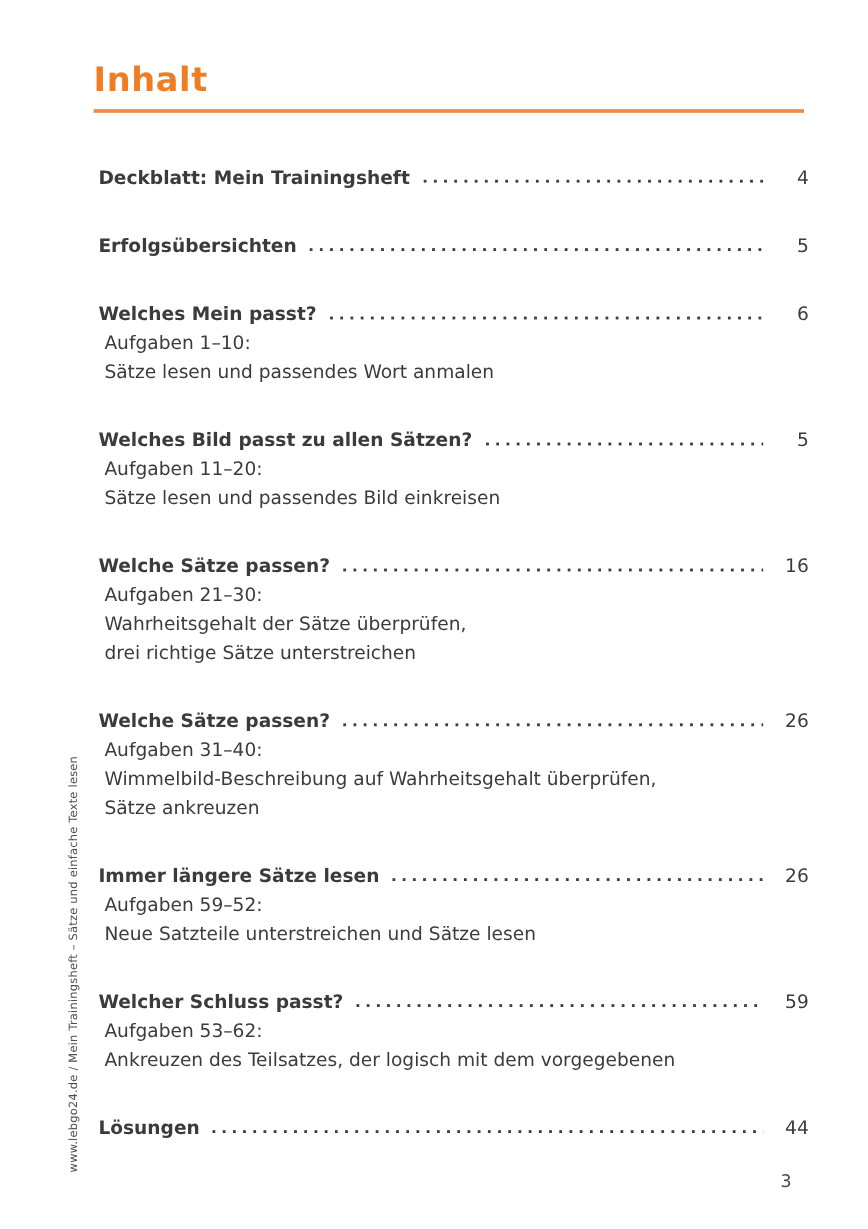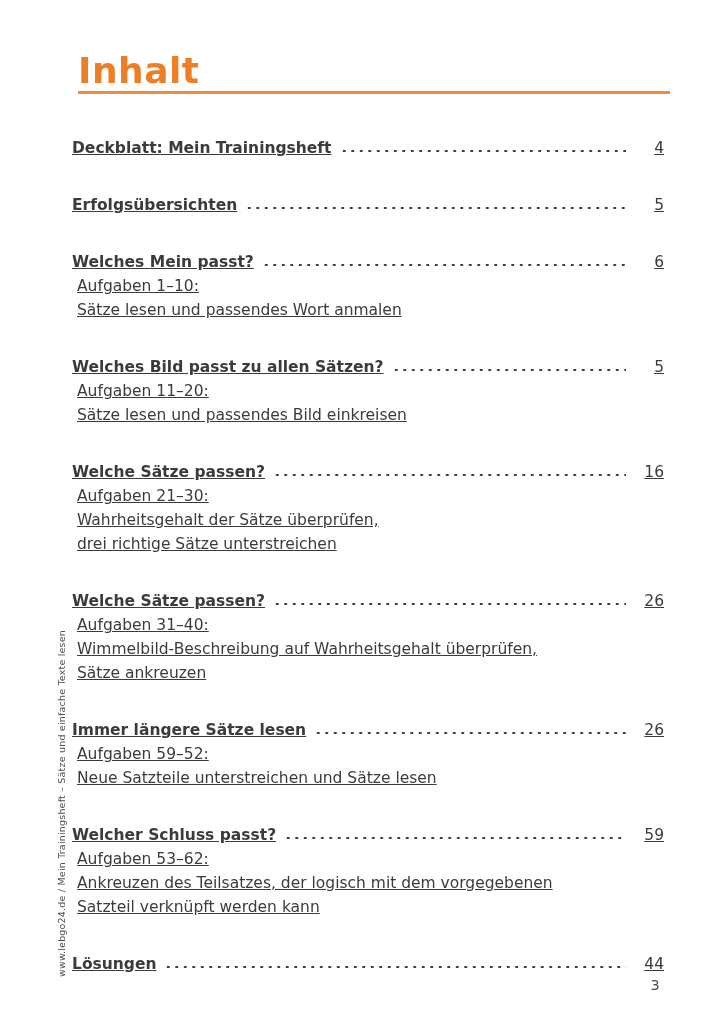--- a/index.html
+++ b/index.html
@@ -14,39 +14,38 @@
     background: #ffffff;
     font-family: "DejaVu Sans", "Liberation Sans", sans-serif;
     color: #3b3b3b;
     overflow: hidden;
   }
   .page-title {
     position: absolute;
     left: 78px;
     top: 50px;
     margin: 0;
-    font-size: 36px;
+    font-size: 28px;
     font-weight: 700;
     letter-spacing: 0.5px;
     color: #EE7E26;
   }
   .title-rule {
     position: absolute;
     left: 78px;
     top: 91px;
     width: 592px;
     height: 2.5px;
     background: #EF8B40;
   }
   .toc {
     position: absolute;
-    left: 72px;
+    left: 82px;
     top: 136px;
     width: 592px;
-    text-decoration: underline;
   }
   .toc-entry {
     margin-bottom: 33px;
   }
   .entry-row {
     display: flex;
     align-items: baseline;
     font-size: 15.5px;
     line-height: 24px;
   }
@@ -194,21 +193,20 @@
 
   <div class="toc-entry">
     <div class="entry-row">
       <span class="entry-title">Welcher Schluss passt?</span>
       <span class="leader"></span>
       <span class="entry-page">59</span>
     </div>
     <div class="entry-subs">
           <div class="subline">Aufgaben 53–62:</div>
           <div class="subline">Ankreuzen des Teilsatzes, der logisch mit dem vorgegebenen</div>
-          <div class="subline">Satzteil verknüpft werden kann</div>
         </div>
   </div>
 
   <div class="toc-entry">
     <div class="entry-row">
       <span class="entry-title">Lösungen</span>
       <span class="leader"></span>
       <span class="entry-page">44</span>
     </div>
     <div class="entry-subs"></div>

